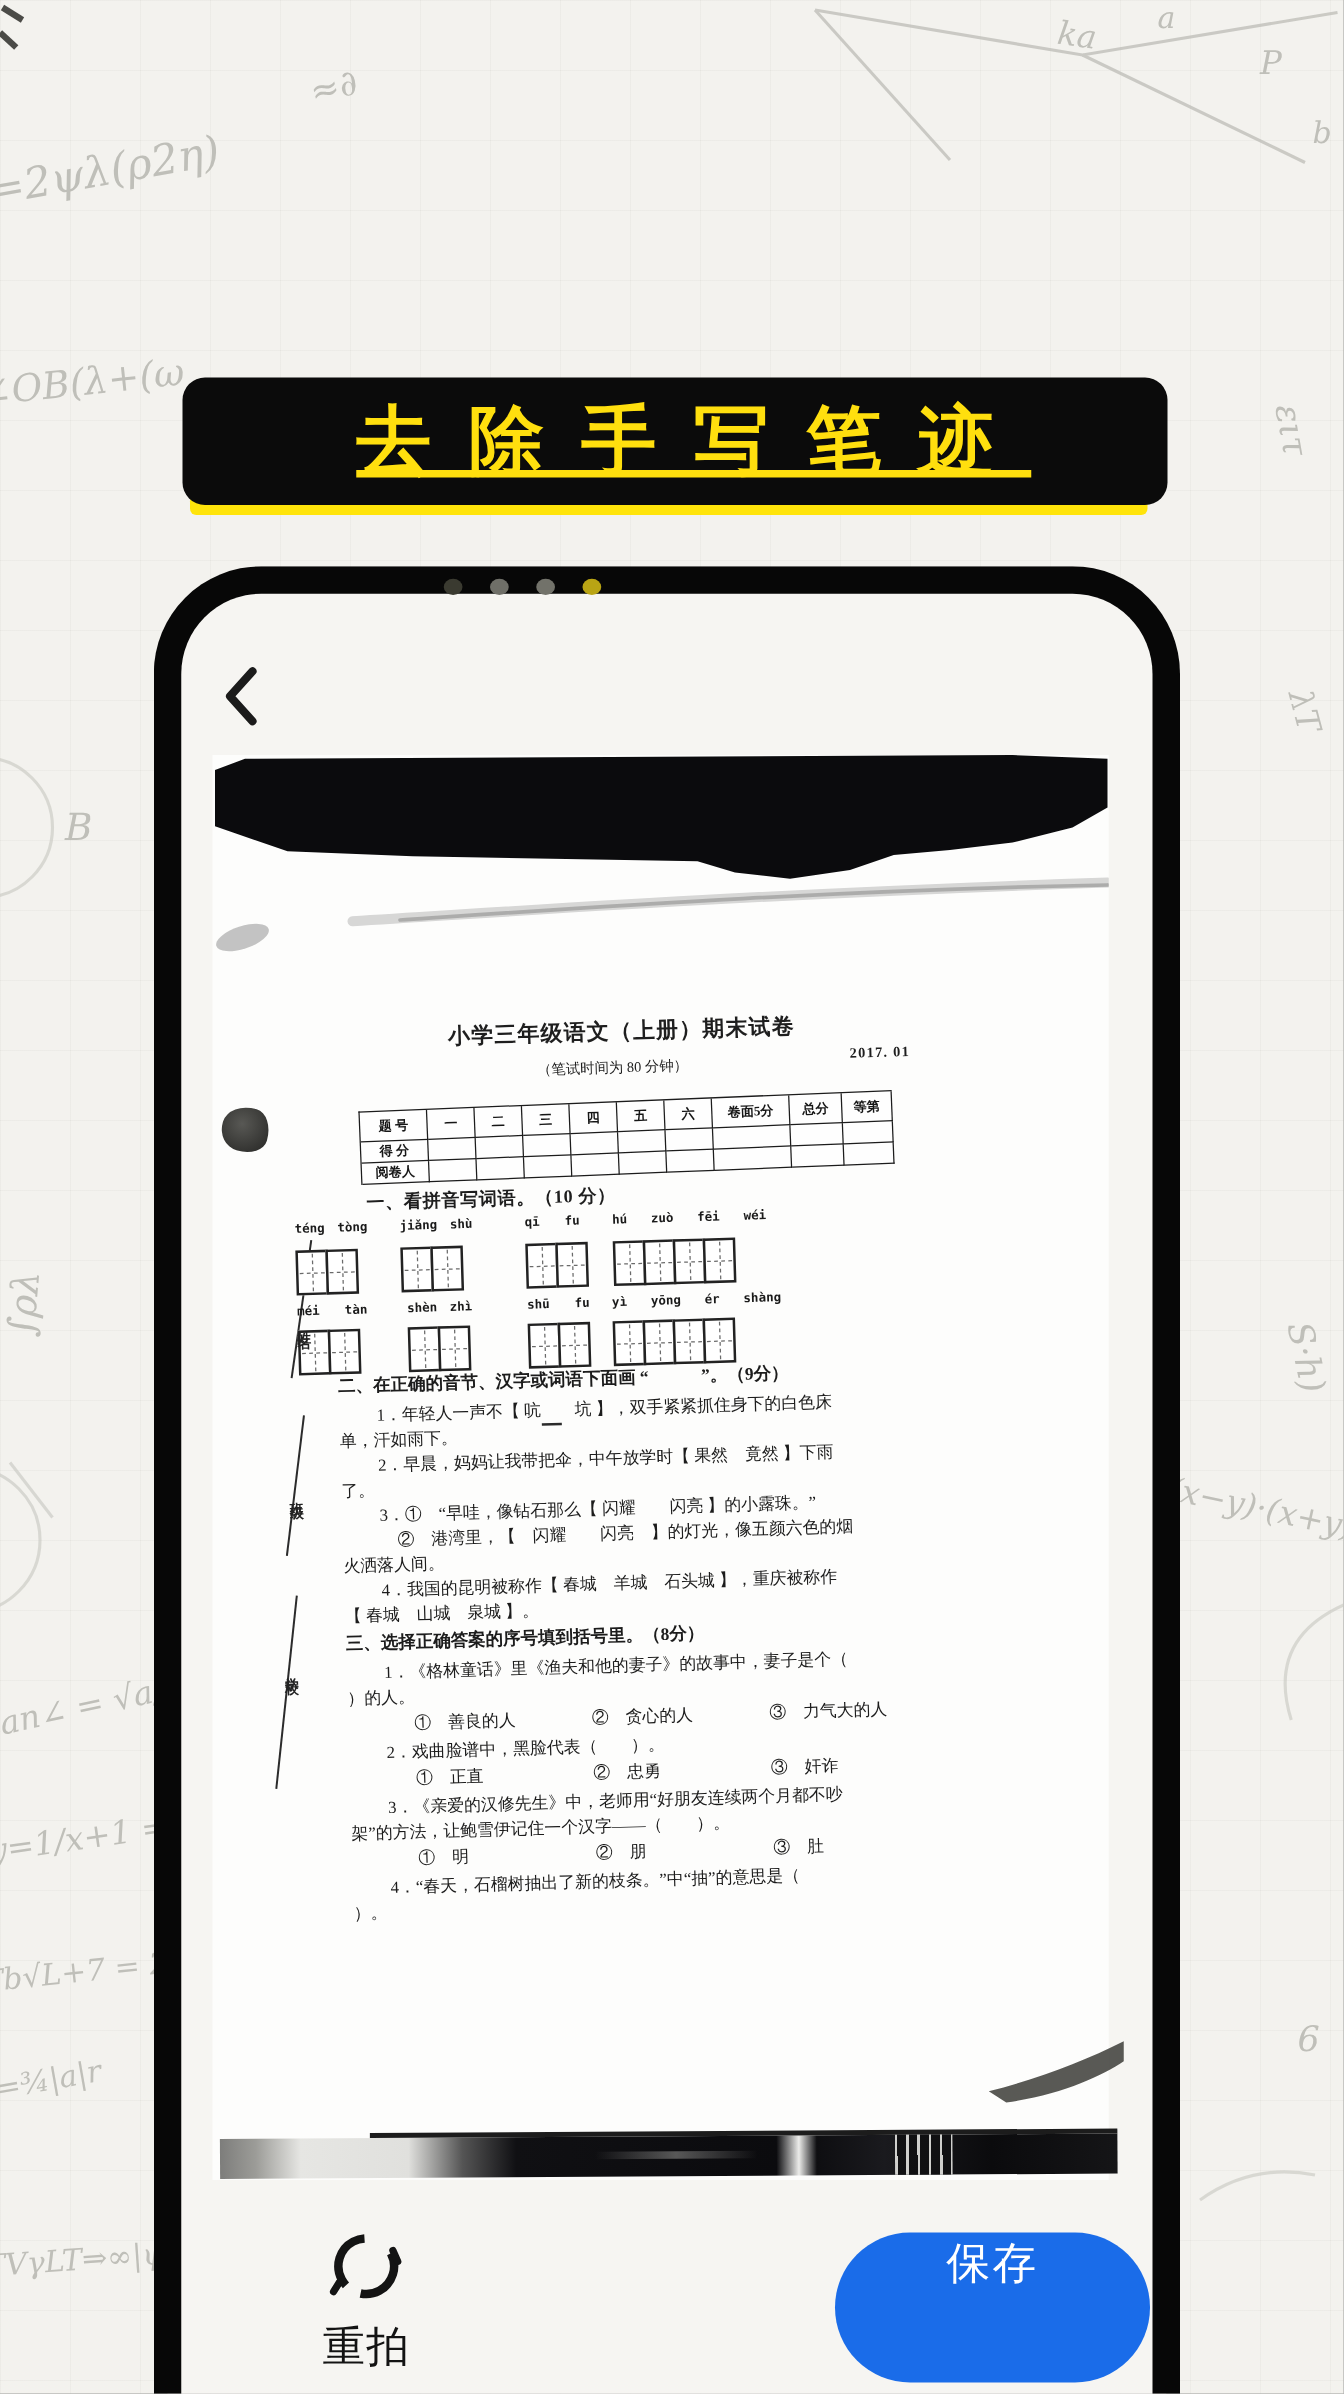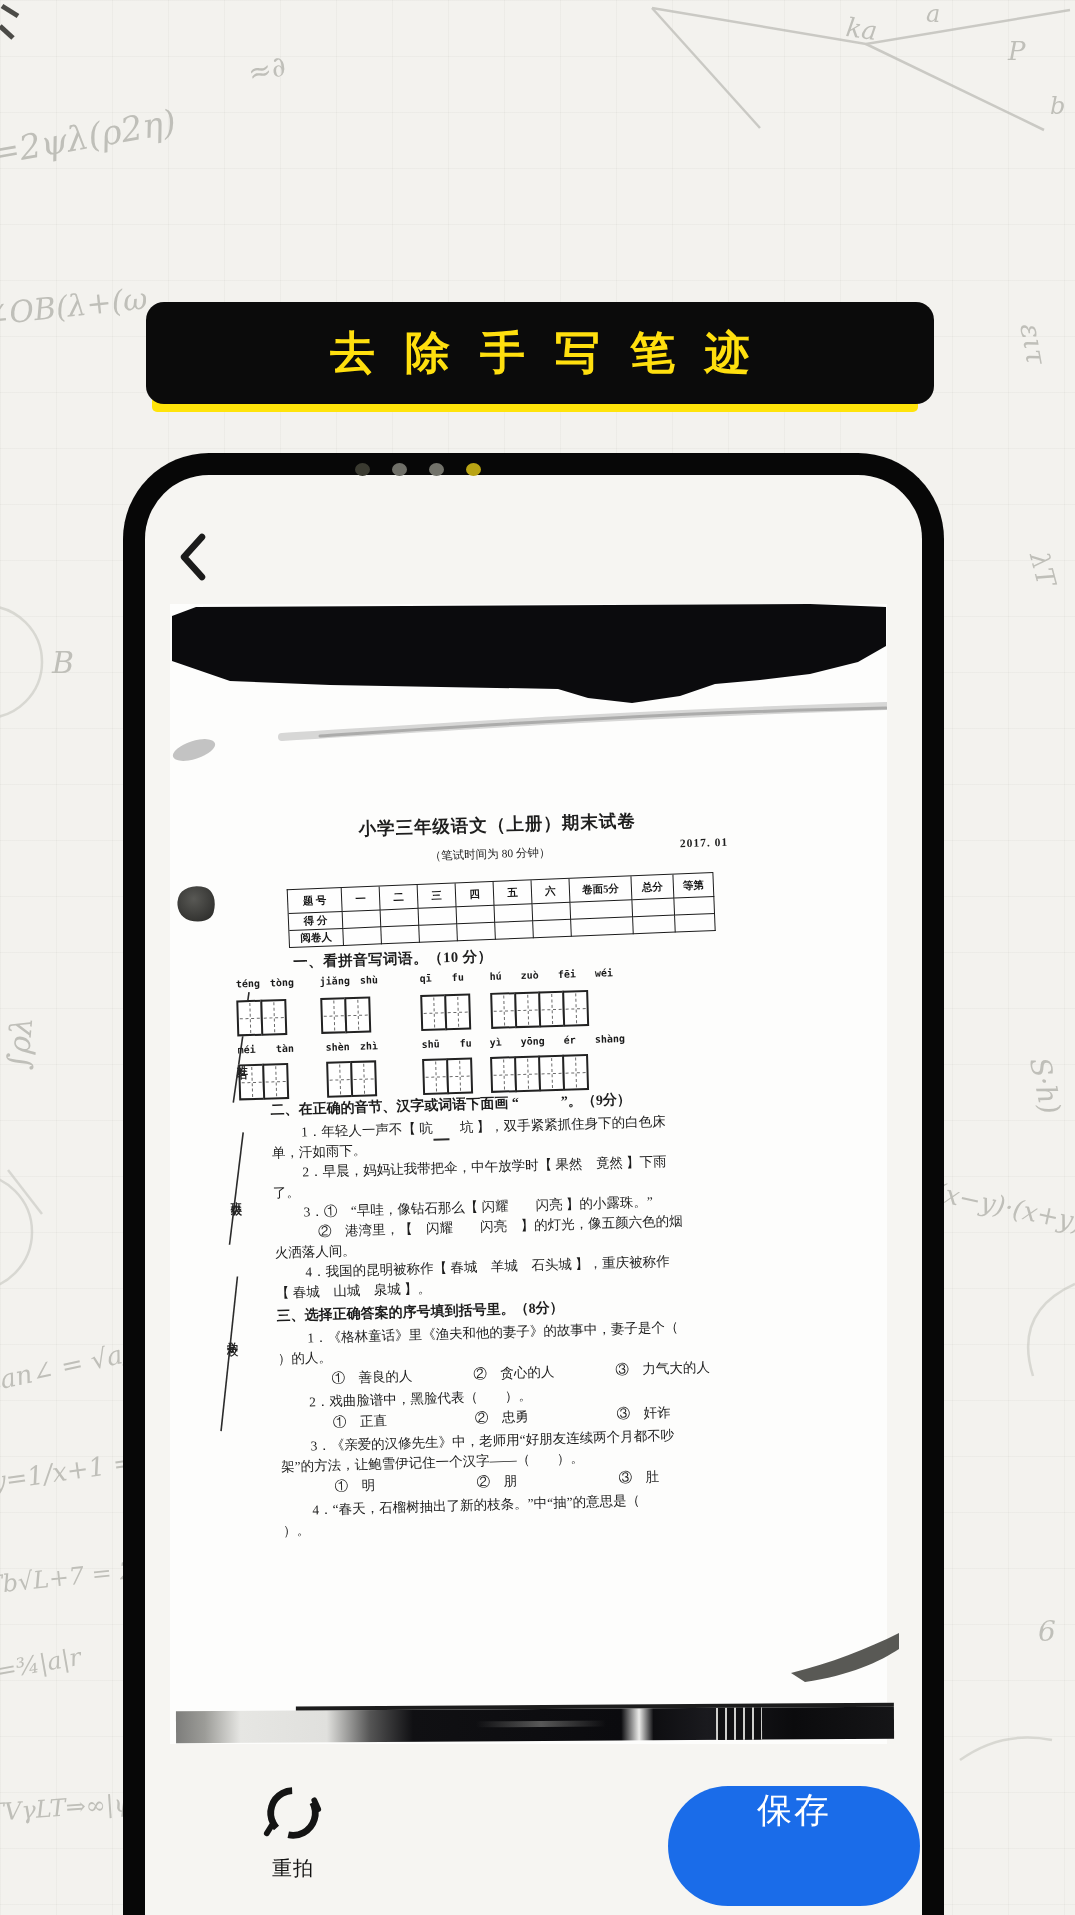--- a/index.html
+++ b/index.html
@@ -31,21 +31,21 @@
   .banner-under{
     position:absolute;left:152px;top:396px;width:766px;height:16px;
     background:#ffe40a;border-radius:5px;z-index:1;
   }
   .banner{
     position:absolute;left:146px;top:302px;width:788px;height:102px;
     background:#0b0b0b;border-radius:18px;z-index:2;
     display:flex;align-items:center;justify-content:center;
   }
   .banner span{
-    color:#ffdf0e;font-size:45px;font-weight:700;letter-spacing:30px;padding-left:30px;white-space:nowrap;
+    color:#ffdf0e;font-size:60px;font-weight:700;letter-spacing:30px;padding-left:30px;white-space:nowrap;text-decoration:underline;
   }
 
   
   .phone{
     position:absolute;left:123px;top:453px;width:821px;height:1465px;box-sizing:border-box;
     border:22px solid #070707;border-bottom:none;border-radius:86px 86px 0 0;
     background:#f6f5f2;z-index:3;
   }
   .pdots{position:absolute;left:210px;top:-12px;display:flex;gap:22px;}
   .pdot{width:15px;height:13px;border-radius:50%;}
@@ -116,21 +116,21 @@
   .botband::before{content:"";position:absolute;left:120px;right:0;top:-4px;height:4px;background:#1c1c1c;}
   .bandstripes{
     position:absolute;left:540px;top:0;width:46px;height:100%;
     background:repeating-linear-gradient(90deg,#d9d9d6 0 2px,#101012 2px 9px);opacity:.95;
   }
   .bandglare{position:absolute;left:300px;top:12px;width:130px;height:6px;
     background:linear-gradient(90deg,transparent,#8a8a88,transparent);opacity:.6;}
 
   
   .retake{position:absolute;left:108px;top:1306px;width:80px;text-align:center;background:none;border:none;padding:0;cursor:pointer;}
-  .retake .lbl{display:block;margin-top:12px;font-size:20px;color:#131313;letter-spacing:1px;font-family:"Liberation Sans", sans-serif;}
+  .retake .lbl{display:block;margin-top:12px;font-size:34px;color:#131313;letter-spacing:1px;font-family:"Liberation Sans", sans-serif;}
   .savebtn{
     position:absolute;left:523px;top:1311px;width:252px;height:120px;border-radius:60px;
     background:#1a6ce9;color:#fff;font-size:35px;letter-spacing:2px;border:none;cursor:pointer;
     display:flex;align-items:flex-start;justify-content:center;font-family:"Liberation Sans", sans-serif;
   }
 </style>
 </head>
 <body>
 
 <div id="stage">

